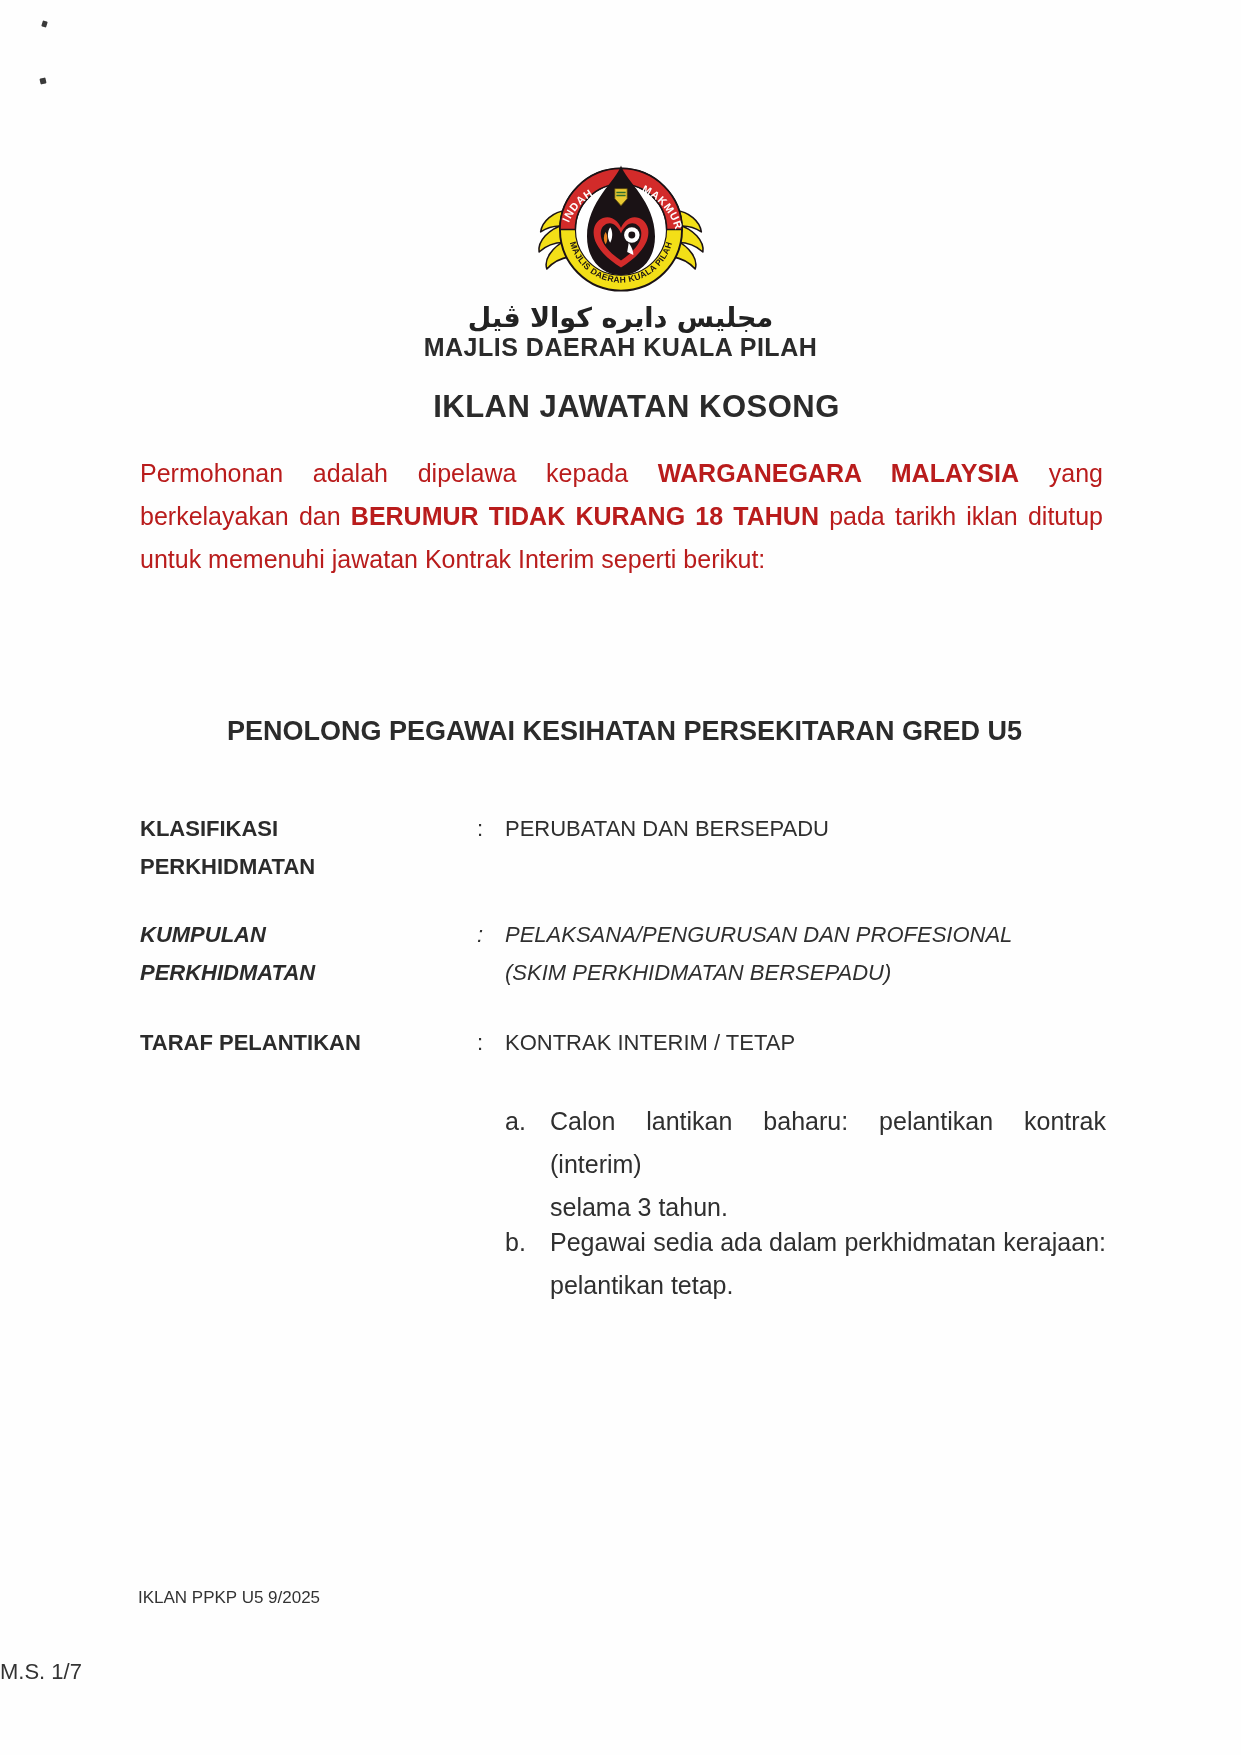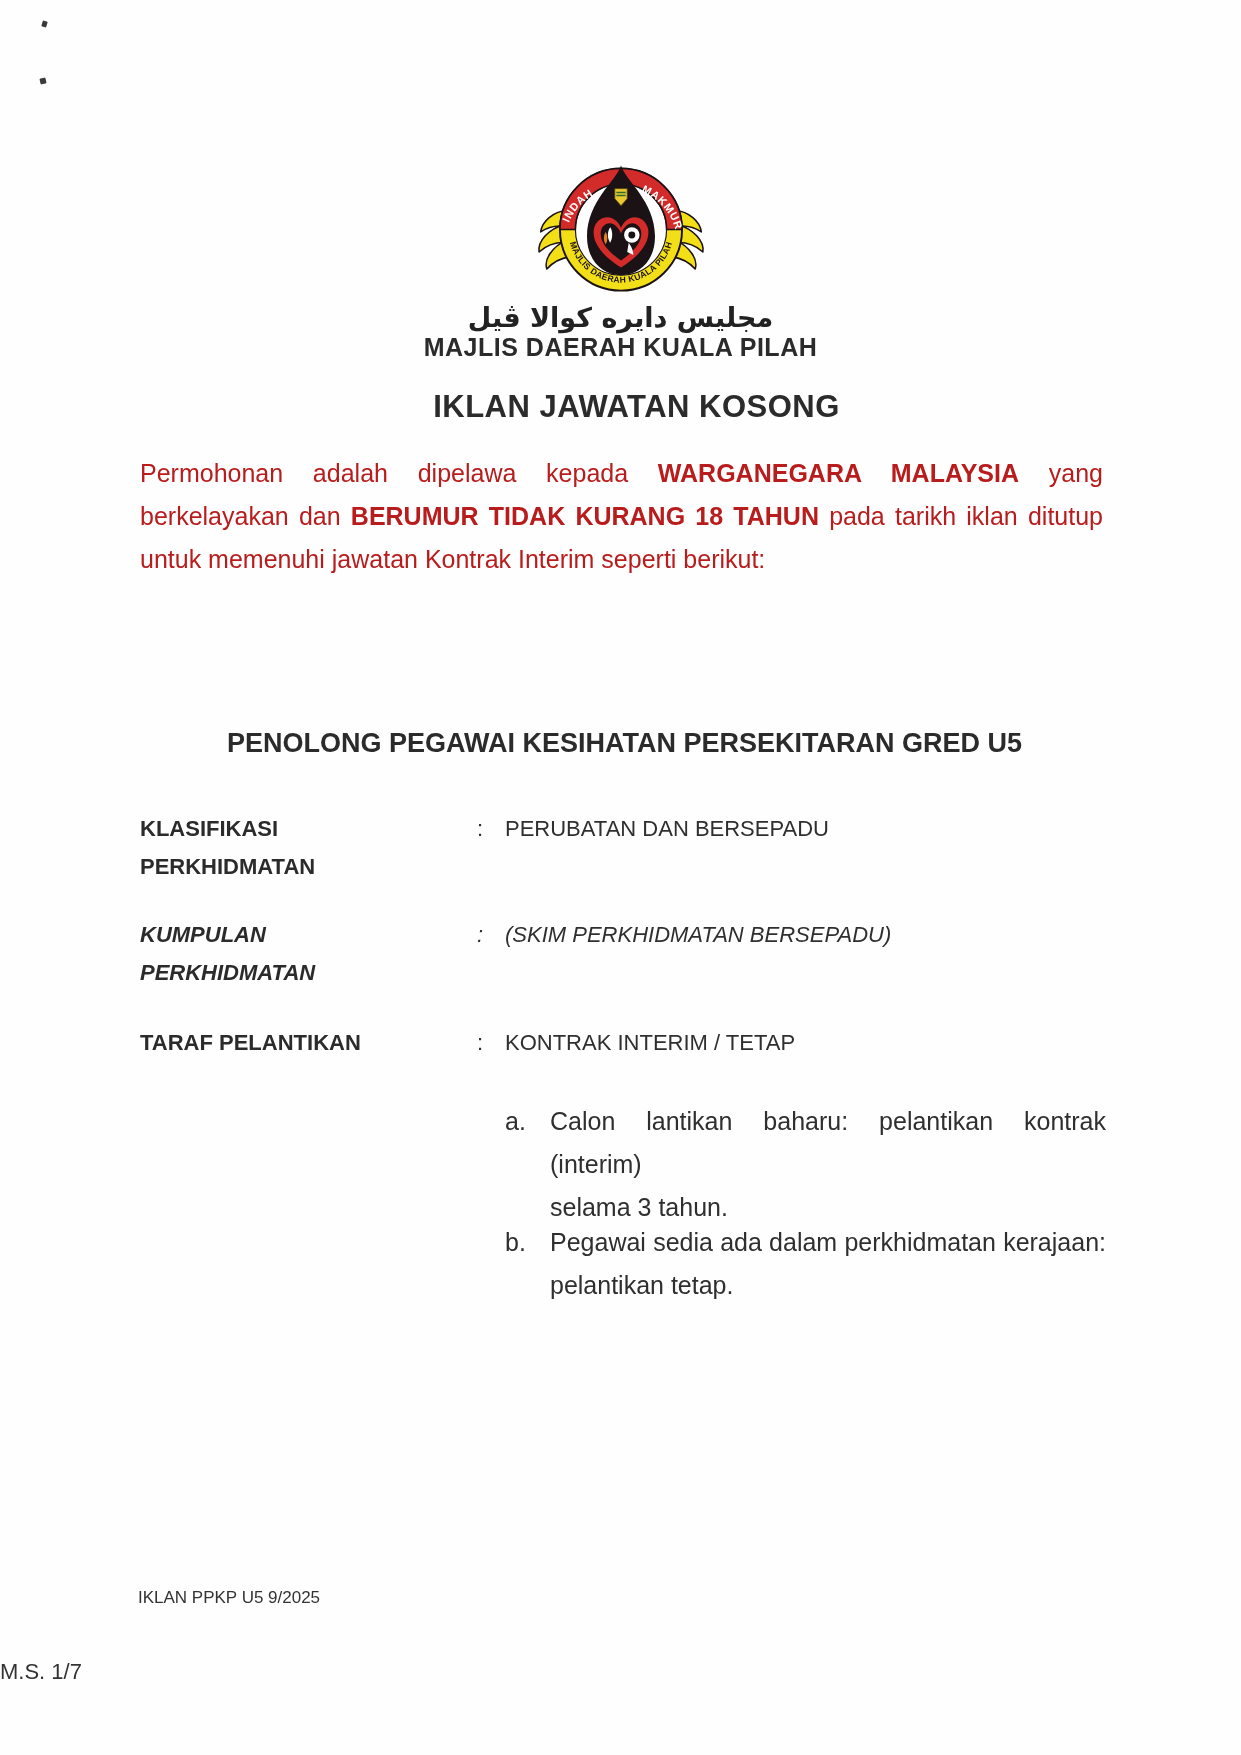--- a/index.html
+++ b/index.html
@@ -38,21 +38,21 @@
 
   .intro {
     position:absolute; left:140px; top:452px; width:963px; margin:0;
     font-size:25px; line-height:43px; color:#b91c1c;
   }
   .jline { display:block; text-align:justify; text-align-last:justify; }
   .jline-last { display:block; text-align:left; text-align-last:left; }
   .intro b { font-weight:700; }
 
   .postitle {
-    position:absolute; left:8px; right:0; top:712px; margin:16px;
+    position:absolute; left:8px; right:0; top:712px; margin:4px;
     text-align:center; font-size:27px; font-weight:700; color:#2b2b2b;
   }
 
   .drow {
     position:absolute; left:140px; width:965px;
     display:grid; grid-template-columns:337px 28px 1fr;
     font-size:22px; line-height:38px;
   }
   .r1 { top:810px; }
   .r2 { top:916px;font-style:italic; }
@@ -159,20 +159,21 @@
     </div>
   </div>
 
   <div class="drow r2">
     <div class="dlabel">
       <div>KUMPULAN</div>
       <div>PERKHIDMATAN</div>
     </div>
     <div class="dcolon">:</div>
     <div class="dvalue">
+      <div>PELAKSANA/PENGURUSAN DAN PROFESIONAL</div>
       <div>(SKIM PERKHIDMATAN BERSEPADU)</div>
     </div>
   </div>
 
   <div class="drow r3">
     <div class="dlabel">
       <div>TARAF PELANTIKAN</div>
     </div>
     <div class="dcolon">:</div>
     <div class="dvalue">

